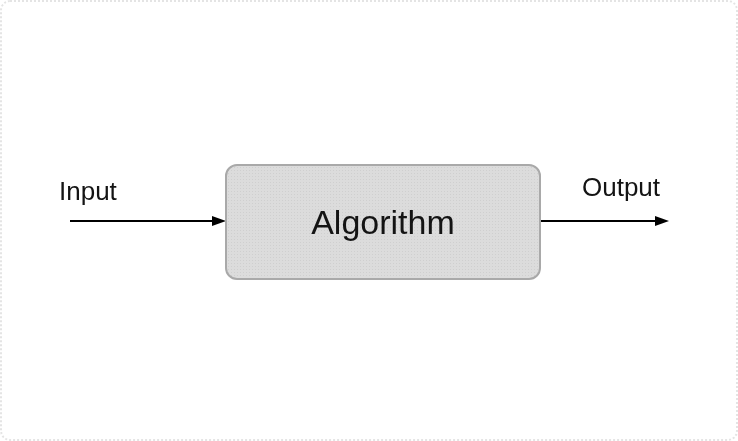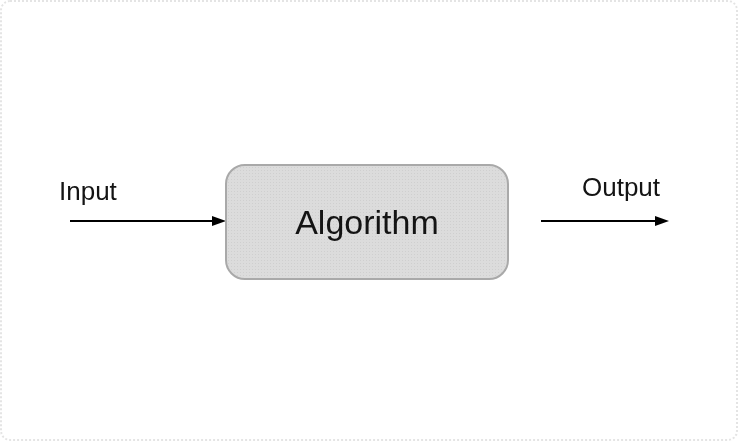--- a/index.html
+++ b/index.html
@@ -35,27 +35,27 @@
     white-space: nowrap;
     letter-spacing: 0px;
   }
   .label-input  { left: 57px;  top: 176px; }
   .label-output { left: 580px; top: 172px; }
 
   .node-box {
     position: absolute;
     left: 223px;
     top: 162px;
-    width: 284px;
+    width: 316px;
     height: 116px;
     background-color: var(--box-fill);
     background-image: radial-gradient(var(--box-dot) 0.6px, transparent 0.7px);
     background-size: 3px 3px;
     border: 2px solid var(--box-border);
-    border-radius: 20px;
+    border-radius: 12px;
     display: flex;
     align-items: center;
     justify-content: center;
   }
   .node-label {
     font-size: 34px;
     line-height: 1;
     color: var(--text);
     white-space: nowrap;
   }

